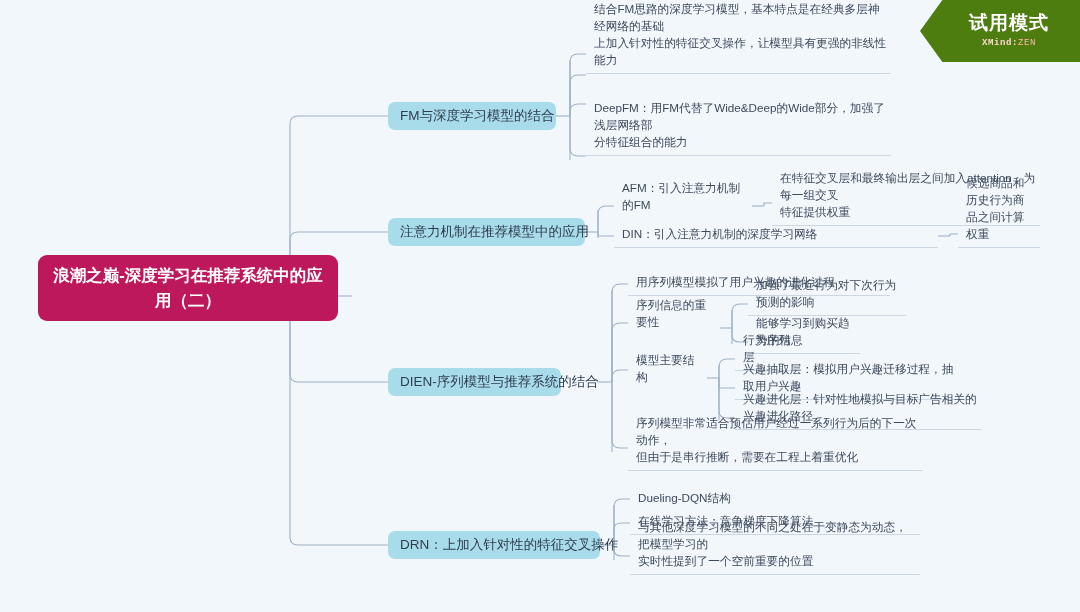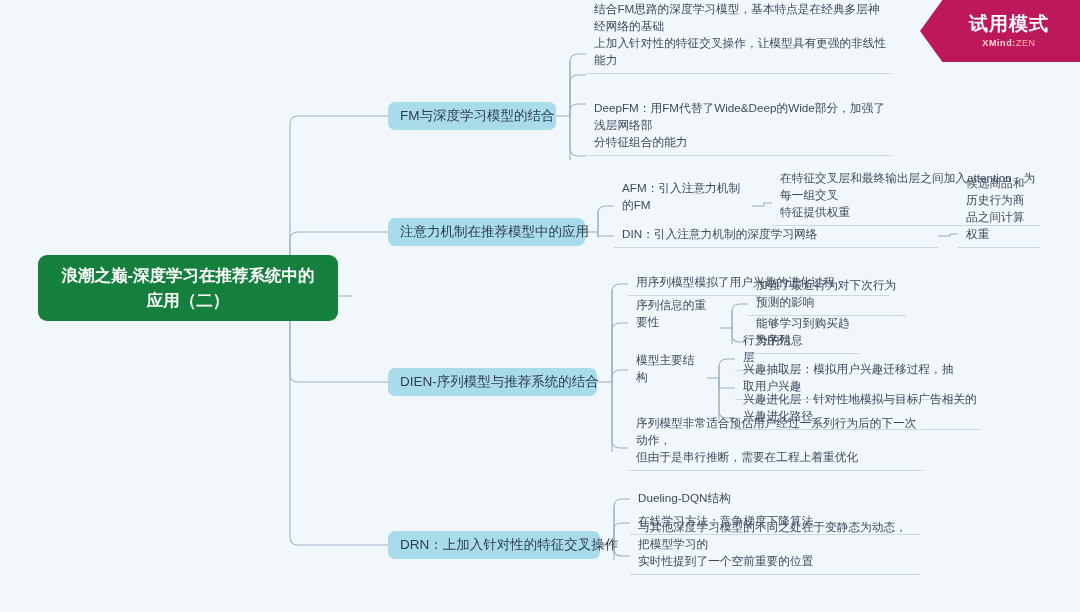--- a/index.html
+++ b/index.html
@@ -21,28 +21,29 @@
     height: 612px;
   }
 
   
   .trial-badge {
     position: absolute;
     top: 0;
     right: 0;
     width: 160px;
     height: 62px;
-    background: #be185d;
+    background: #4d7c0f;
     clip-path: polygon(14% 0%, 100% 0%, 100% 100%, 14% 100%, 0% 50%);
     display: flex;
     flex-direction: column;
     align-items: center;
     justify-content: center;
     padding-left: 18px;
     box-sizing: border-box;
+    font-family: Liberation Mono, monospace;
   }
   .trial-badge .tb-title {
     color: #ffffff;
     font-size: 19px;
     font-weight: bold;
     letter-spacing: 1px;
     line-height: 1.1;
   }
   .trial-badge .tb-sub {
     color: #ffd9d0;
@@ -66,31 +67,31 @@
     pointer-events: none;
   }
 
   
   .node {
     position: absolute;
     box-sizing: border-box;
   }
 
   .root-node {
-    background: #15803d;
+    background: #be185d;
     border-radius: 9px;
     color: #ffffff;
     font-size: 16.5px;
     font-weight: bold;
     line-height: 1.5;
     text-align: center;
     display: flex;
     align-items: center;
     justify-content: center;
-    padding: 8px 22px;
+    padding: 8px 14px;
   }
 
   .branch-node {
     background: #a9dcea;
     border-radius: 7px;
     color: #2f3e4e;
     font-size: 13.5px;
     line-height: 1.35;
     display: flex;
     align-items: center;
@@ -212,21 +213,21 @@
 特征提供权重</span>
   </div>
 
   <div class="node leaf underlined" style="left:614px; top:226px; width:324px; height:22px;">
     <span class="leaf-text">DIN：引入注意力机制的深度学习网络</span>
   </div>
   <div class="node leaf underlined" style="left:958px; top:226px; width:82px; height:22px;">
     <span class="leaf-text">候选商品和历史行为商品之间计算权重</span>
   </div>
 
-  <div class="node branch-node" style="left:388px; top:368px; width:209px; height:28px;">
+  <div class="node branch-node" style="left:388px; top:368px; width:173px; height:28px;">
     <span>DIEN-序列模型与推荐系统的结合</span>
   </div>
 
   <div class="node leaf underlined" style="left:628px; top:274px; width:262px; height:22px;">
     <span class="leaf-text">用序列模型模拟了用户兴趣的进化过程</span>
   </div>
 
   <div class="node leaf plain" style="left:628px; top:313px; width:92px; height:22px;">
     <span class="leaf-text">序列信息的重要性</span>
   </div>

